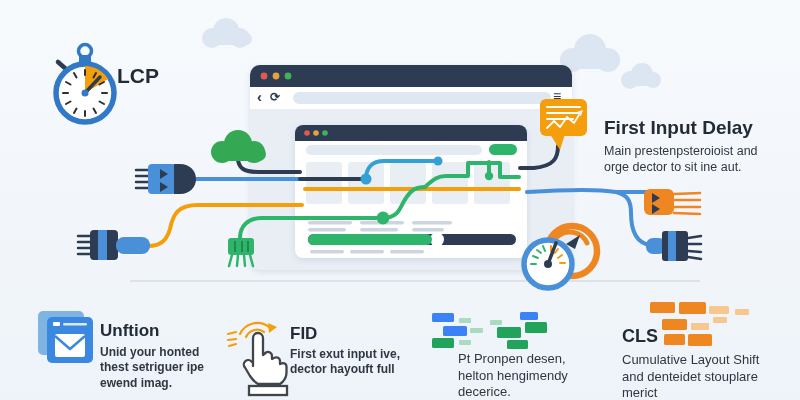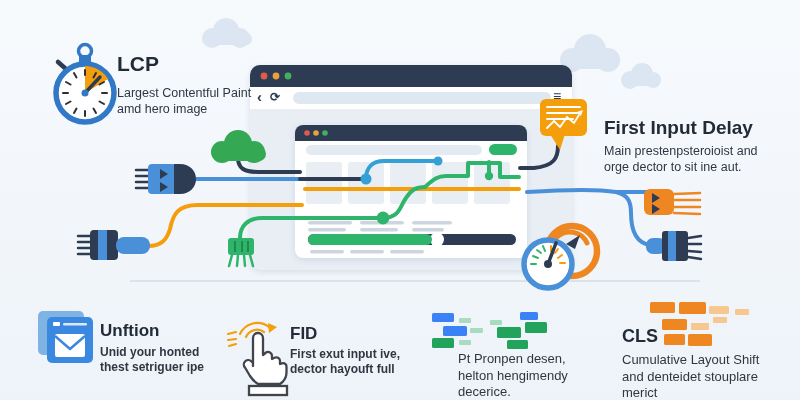--- a/index.html
+++ b/index.html
@@ -290,36 +290,33 @@
       <rect x="664" y="334" width="21" height="11" rx="1.5" fill="#ee8722"></rect>
       <rect x="688" y="334" width="24" height="12" rx="1.5" fill="#ee8722"></rect>
     </g>
   </svg>
 
   <span class="chrome" style="left:257px;top:88px;font-size:15px;">‹</span>
   <span class="chrome" style="left:270px;top:90px;font-size:12px;">⟳</span>
   <span class="chrome" style="left:553px;top:88px;font-size:14px;">≡</span>
 
 
-  <div class="t h h-lg" style="left:117px;top:52px;text-align:center;">LCP</div>
-  <div class="t body-md" style="left:117px;top:85px;">
-    <div>Largest Contentful Paint</div>
-    <div>amd hero image</div>
-  </div>
+  <div class="t h h-lg" style="left:117px;top:64px;text-align:center;">LCP</div>
 
   <div class="t h h-md" style="left:604px;top:117px;">First Input Delay</div>
   <div class="t body-md" style="left:604px;top:143px;">
     <div>Main prestenpsteroioist and</div>
     <div>orge dector to sit ine aut.</div>
   </div>
 
   <div class="t h h-sm" style="left:100px;top:321px;">Unftion</div>
   <div class="t body-sm" style="left:100px;top:345px;">
     <div>Unid your honted</div>
     <div>thest setriguer ipe</div>
+    <div>ewend imag.</div>
   </div>
 
   <div class="t h h-sm" style="left:290px;top:324px;">FID</div>
   <div class="t body-sm" style="left:290px;top:347px;">
     <div>First exut input ive,</div>
     <div>dector hayouft full</div>
   </div>
 
   <div class="t body-lg" style="left:458px;top:351px;">
     <div>Pt Pronpen desen,</div>

